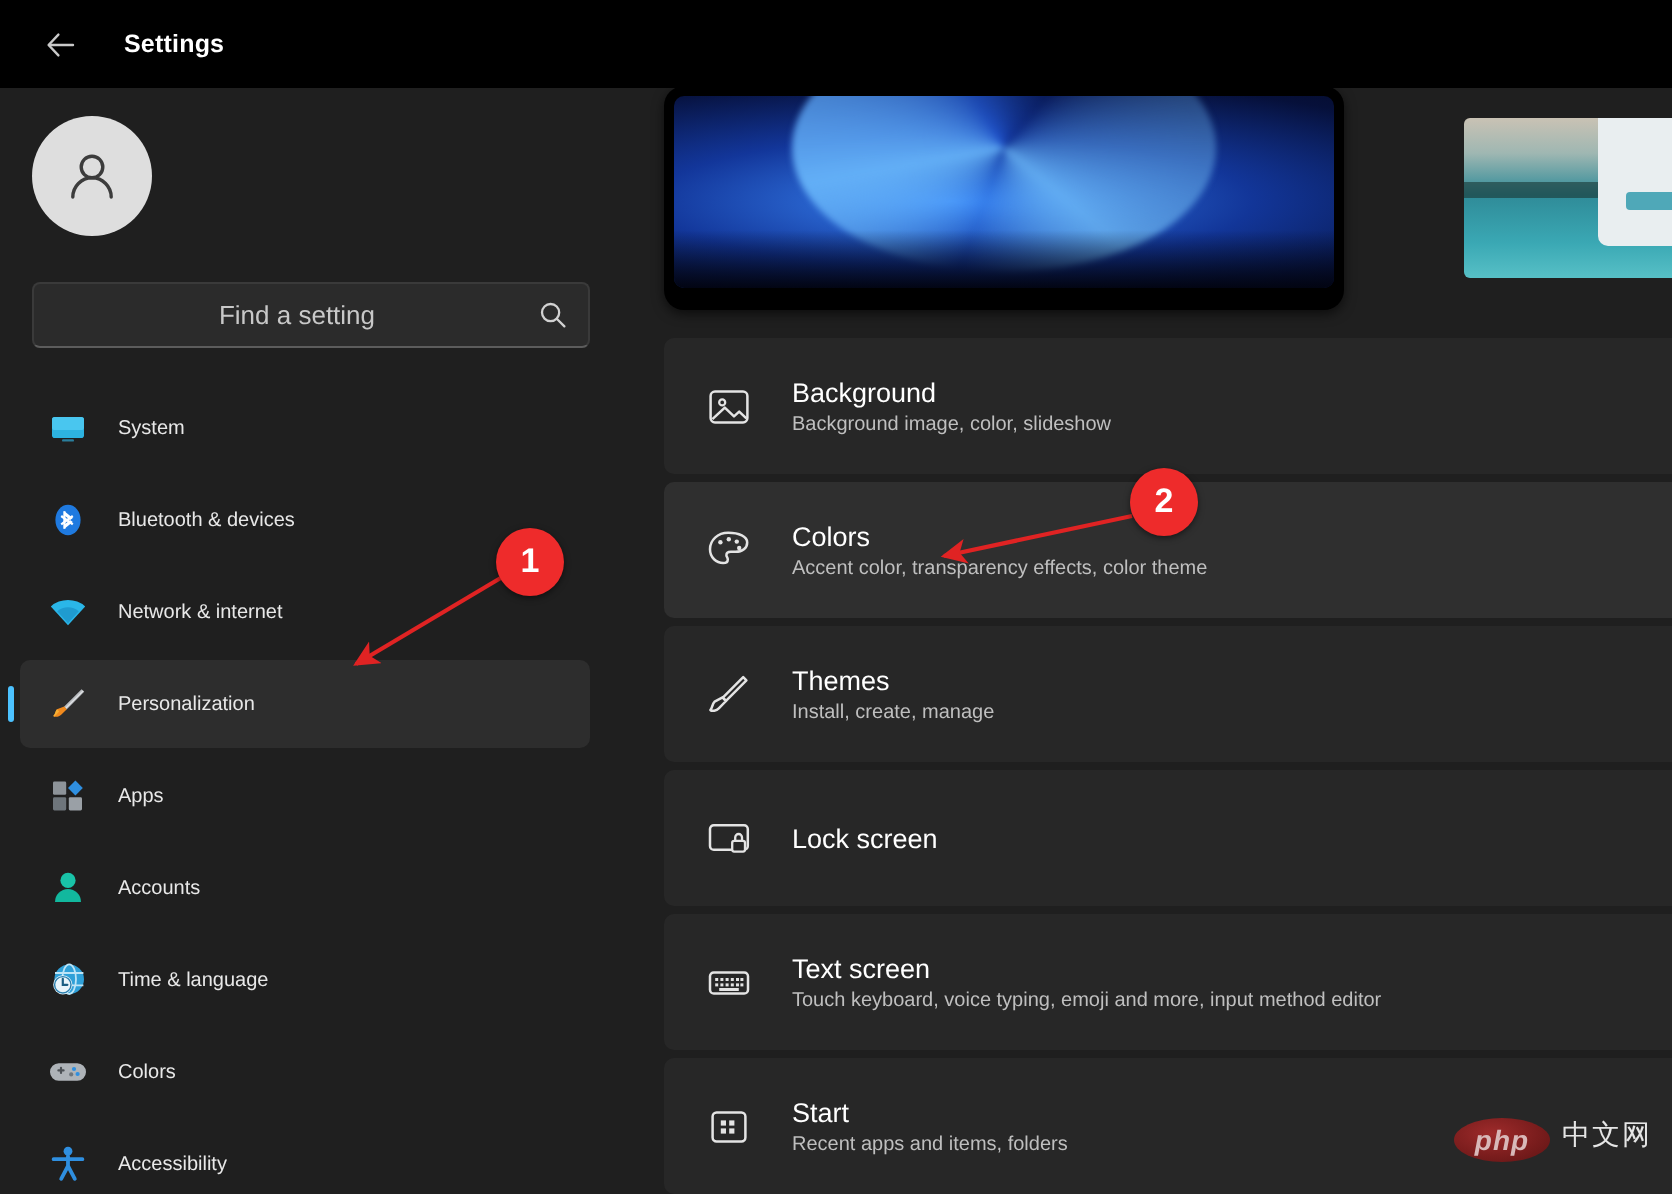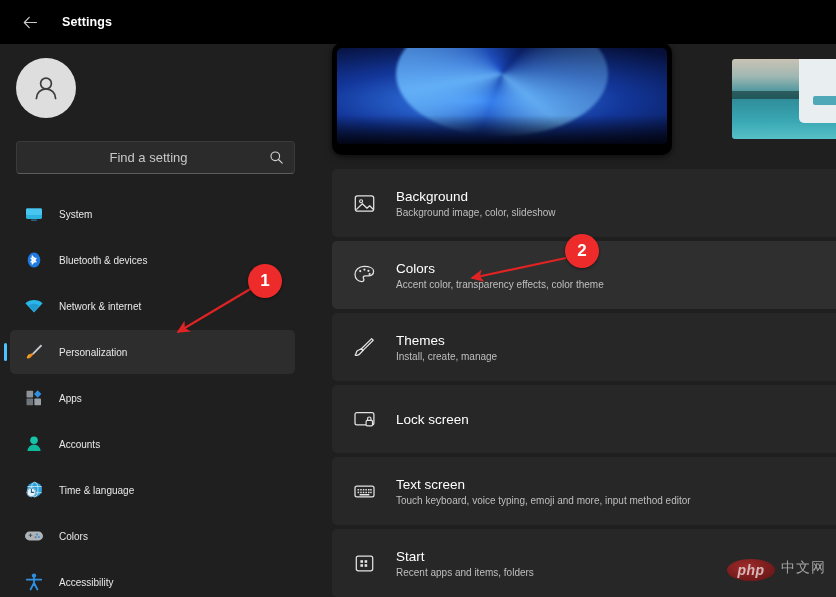--- a/index.html
+++ b/index.html
@@ -271,21 +271,21 @@
     border-radius: 50%;
     background: radial-gradient(ellipse at 40% 35%, #9e2b2b 0%, #781c1c 60%, #5d1414 100%);
     color: #d8b8b8;
     font-size: 14px;
     font-weight: bold;
     font-style: italic;
     display: flex; align-items: center; justify-content: center;
     letter-spacing: .5px;
   }
   .wm-cn {
-    color: #a3a3a3;
+    color: #e5e5e5;
     font-size: 14px;
     letter-spacing: 1px;
   }
 </style>
 </head>
 <body>
 
 <div id="app">
 
   <div class="titlebar">

